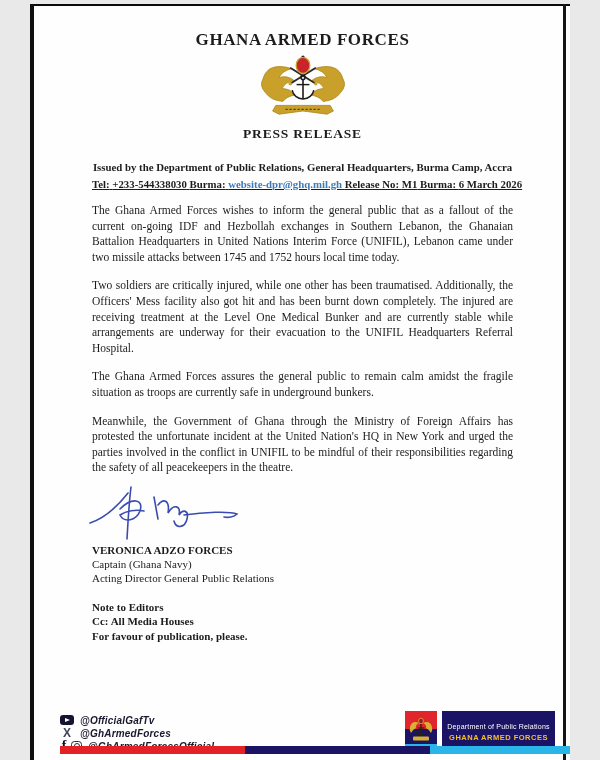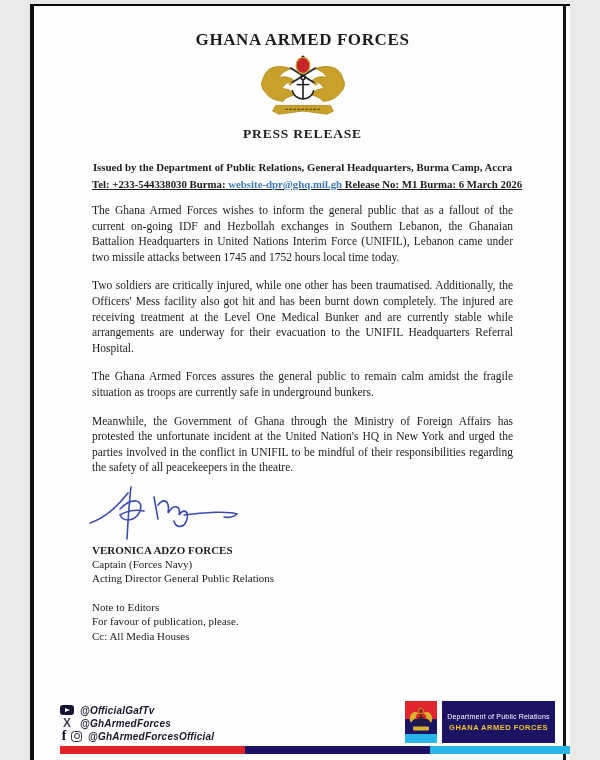--- a/index.html
+++ b/index.html
@@ -34,25 +34,25 @@
   .headline {
     margin-top:16px; font-size:11.6px; font-weight:bold;
     text-decoration:underline; line-height:16.5px;
   }
   .para {
     margin-top:13px; font-size:11.5px; line-height:15.6px; text-align:justify;
   }
   .signature { margin:5px 0 0 -8px; height:60px; }
   .sig-name  { font-size:11px; font-weight:bold; line-height:14px; margin-top:2px; }
   .sig-line  { font-size:11px; line-height:14px; }
-  .notes     { margin-top:15px; }
+  .notes     { margin-top:15px;font-weight:bold; }
   .note-line { font-size:11px; line-height:14.5px; }
 
   .footer {
-    position:absolute; left:30px; right:15px; bottom:21px;
+    position:absolute; left:30px; right:15px; bottom:11px;
     display:flex; justify-content:space-between; align-items:flex-end;
   }
   .social { font-family:"Liberation Sans", sans-serif; }
   .social-row { display:flex; align-items:center; height:12px; margin-bottom:1px; }
   .handle {
     font-size:10px; font-style:italic; font-weight:bold; color:#17172e;
     margin-left:6px; letter-spacing:.2px;
   }
   .ic { display:inline-flex; align-items:center; justify-content:center; }
   .yt-icon {
@@ -164,27 +164,27 @@
           <path d="M47,6 C45,22 44,40 43,58"></path>
           <path d="M36,28 C48,16 60,18 56,30 C52,40 40,42 36,34 C42,30 52,28 60,30"></path>
           <path d="M70,16 L74,38"></path>
           <path d="M74,24 C80,16 86,20 84,32 C90,22 97,25 95,34 C99,28 105,29 103,38 C101,47 92,48 90,40"></path>
           <path d="M100,34 C120,31 146,30 153,33 C150,36 144,37 140,36"></path>
         </g>
       </svg>
     </div>
 
     <div class="sig-name">VERONICA ADZO FORCES</div>
-    <div class="sig-line">Captain (Forces Navy)</div>
+    <div class="sig-line">Captain (Ghana Navy)</div>
     <div class="sig-line">Acting Director General Public Relations</div>
 
     <div class="notes">
       <div class="note-line">Note to Editors</div>
+      <div class="note-line">Cc: All Media Houses</div>
       <div class="note-line">For favour of publication, please.</div>
-      <div class="note-line">Cc: All Media Houses</div>
     </div>
   </div>
 
   <div class="footer">
     <div class="social">
       <div class="social-row">
         <span class="ic yt-icon"></span>
         <span class="handle">@OfficialGafTv</span>
       </div>
       <div class="social-row">

